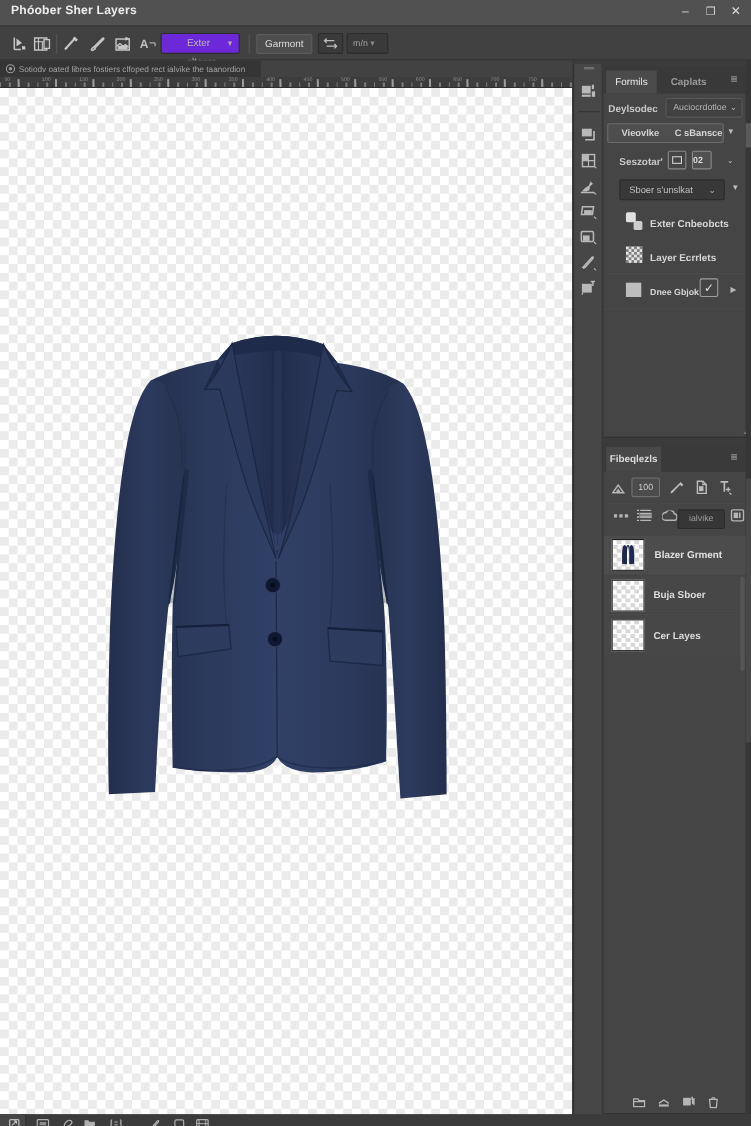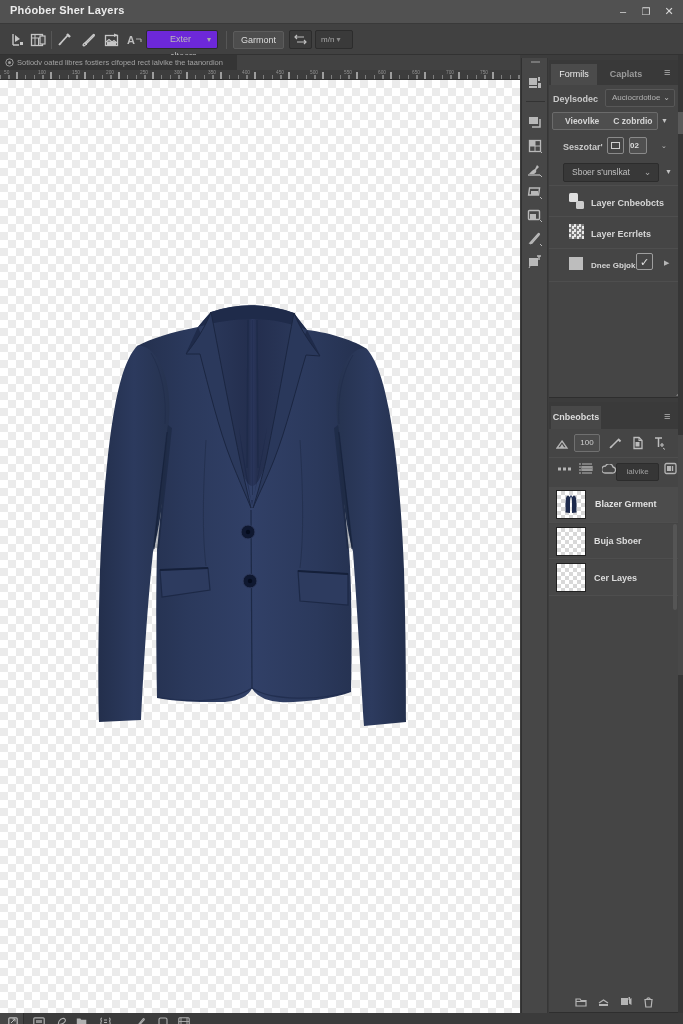--- a/index.html
+++ b/index.html
@@ -163,53 +163,53 @@
   <div class="abs" id="panel1">
 
     <div style="position:absolute;left:0;top:0;width:129px;height:25px;background:#393939;"></div>
     <div style="position:absolute;left:2px;top:4px;width:46px;height:21px;background:#4b4b4b;color:#ececec;font-size:9px;font-weight:normal;text-align:center;line-height:21px;">Formils</div>
     <div style="position:absolute;left:56px;top:4px;width:42px;height:21px;color:#9b9b9b;font-size:9px;font-weight:bold;text-align:center;line-height:21px;">Caplats</div>
     <div style="position:absolute;right:3px;top:7px;width:11px;height:10px;color:#b5b5b5;font-size:11px;line-height:10px;">≡</div>
 
     <div style="position:absolute;left:4px;top:34px;color:#c9c9c9;font-size:9px;font-weight:bold;">Deylsodec</div>
     <div style="position:absolute;left:56px;top:29px;width:70px;height:18px;background:#414141;border:1px solid #585858;border-radius:2px;color:#b3b3b3;font-size:8px;line-height:16px;padding-left:6px;">Auciocrdotloe<span style="position:absolute;right:4px;color:#b9b9b9;">⌄</span></div>
 
-    <div style="position:absolute;left:3px;top:52px;width:106px;height:18px;background:#4e4e4e;border:1px solid #6b6b6b;border-radius:2px;color:#d6d6d6;font-size:8.5px;font-weight:bold;line-height:16px;"><span style="margin-left:12px;">Vieovlke</span><span style="margin-left:14px;">C zobrdio</span></div>
+    <div style="position:absolute;left:3px;top:52px;width:106px;height:18px;background:#4e4e4e;border:1px solid #6b6b6b;border-radius:2px;color:#d6d6d6;font-size:8.5px;font-weight:bold;line-height:16px;"><span style="margin-left:12px;">Vieovlke</span><span style="margin-left:14px;">C sBansce</span></div>
     <div style="position:absolute;left:112px;top:57px;color:#c2c2c2;font-size:7px;">▼</div>
 
     <div style="position:absolute;left:14px;top:82px;color:#c9c9c9;font-size:9px;font-weight:bold;">Seszotar'</div>
     <div style="position:absolute;left:58px;top:77px;width:17px;height:17px;background:#454545;border:1px solid #8a8a8a;border-radius:2px;">
         <div style="position:absolute;left:3px;top:4px;width:9px;height:7px;border:1px solid #cfcfcf;"></div>
       </div>
     <div style="position:absolute;left:80px;top:77px;width:18px;height:17px;background:#505050;border:1px solid #8a8a8a;border-radius:2px;color:#dedede;font-size:8px;font-weight:bold;line-height:16px;">02</div>
     <div style="position:absolute;left:112px;top:82px;color:#c2c2c2;font-size:7px;">⌄</div>
 
     <div style="position:absolute;left:14px;top:103px;width:96px;height:19px;background:#383838;border:1px solid #2c2c2c;border-radius:2px;color:#c0c0c0;font-size:8.5px;line-height:17px;padding-left:8px;">Sboer s'unslkat<span style="position:absolute;right:7px;color:#b0b0b0;">⌄</span></div>
     <div style="position:absolute;left:116px;top:108px;color:#c2c2c2;font-size:7px;">▼</div>
     <div class="divline" style="top:125px;"></div>
 
     <div style="position:absolute;left:20px;top:133px;width:9px;height:9px;background:#e0e0e0;border-radius:1.5px;"></div>
     <div style="position:absolute;left:27px;top:141px;width:8px;height:8px;background:#cdcdcd;border-radius:1.5px;"></div>
-    <div style="position:absolute;left:42px;top:138px;color:#d6d6d6;font-size:9px;font-weight:bold;">Layer Cnbeobcts</div>
+    <div style="position:absolute;left:42px;top:138px;color:#d6d6d6;font-size:9px;font-weight:bold;">Exter Cnbeobcts</div>
     <div class="divline" style="top:156px;"></div>
     <div style="position:absolute;left:20px;top:164px;width:15px;height:15px;background-image:conic-gradient(#7d7d7d 25%,#e8e8e8 0 50%,#7d7d7d 0 75%,#e8e8e8 0);background-size:5px 5px;"></div>
     <div style="position:absolute;left:42px;top:169px;color:#d6d6d6;font-size:9px;font-weight:bold;">Layer Ecrrlets</div>
     <div class="divline" style="top:188px;"></div>
     <div style="position:absolute;left:20px;top:197px;width:14px;height:13px;background:#bdbdbd;"></div>
     <div style="position:absolute;left:42px;top:201px;color:#d6d6d6;font-size:8px;font-weight:bold;">Dnee Gbjok</div>
     <div style="position:absolute;left:87px;top:193px;width:17px;height:17px;border:1px solid #9e9e9e;border-radius:2px;color:#e2e2e2;font-size:11px;text-align:center;line-height:16px;">✓</div>
     <div style="position:absolute;left:115px;top:199px;color:#b5b5b5;font-size:7px;">▶</div>
     <div class="divline" style="top:221px;"></div>
     <div style="position:absolute;left:127px;bottom:2px;color:#8a8a8a;font-size:6px;">◢</div>
     <div style="position:absolute;left:0;bottom:0;width:129px;height:1px;background:#2e2e2e;"></div>
   </div>
   <div class="abs" id="panel2">
 
     <div style="position:absolute;left:0;top:0;width:129px;height:27px;background:#3a3a3a;"></div>
-    <div style="position:absolute;left:2px;top:4px;width:50px;height:23px;background:#484848;color:#dcdcdc;font-size:9px;font-weight:bold;text-align:center;line-height:23px;">Cnbeobcts</div>
+    <div style="position:absolute;left:2px;top:4px;width:50px;height:23px;background:#484848;color:#dcdcdc;font-size:9px;font-weight:bold;text-align:center;line-height:23px;">Fibeqlezls</div>
     <div style="position:absolute;right:3px;top:9px;width:11px;height:10px;color:#b5b5b5;font-size:11px;line-height:10px;">≡</div>
 
     <div id="p2rowA" style="position:absolute;left:0;top:30px;width:129px;height:28px;">
       <svg style="position:absolute;left:7px;top:7px;" width="13" height="12" viewBox="0 0 13 12">
           <path d="M6,2 L11,9 L1,9 Z" fill="none" stroke="#b5b5b5" stroke-width="1.3"></path>
           <path d="M6,5 L8.5,9 L3.5,9 Z" fill="#b5b5b5"></path>
         </svg>
       <div style="position:absolute;left:25px;top:2px;width:26px;height:18px;background:#4c4c4c;border:1px solid #707070;border-radius:2px;color:#cfcfcf;font-size:8px;text-align:center;line-height:16px;">100</div>
       <svg style="position:absolute;left:59px;top:5px;" width="14" height="13" viewBox="0 0 14 13">
           <path d="M2,11 L10,3" stroke="#bdbdbd" stroke-width="1.6"></path>

